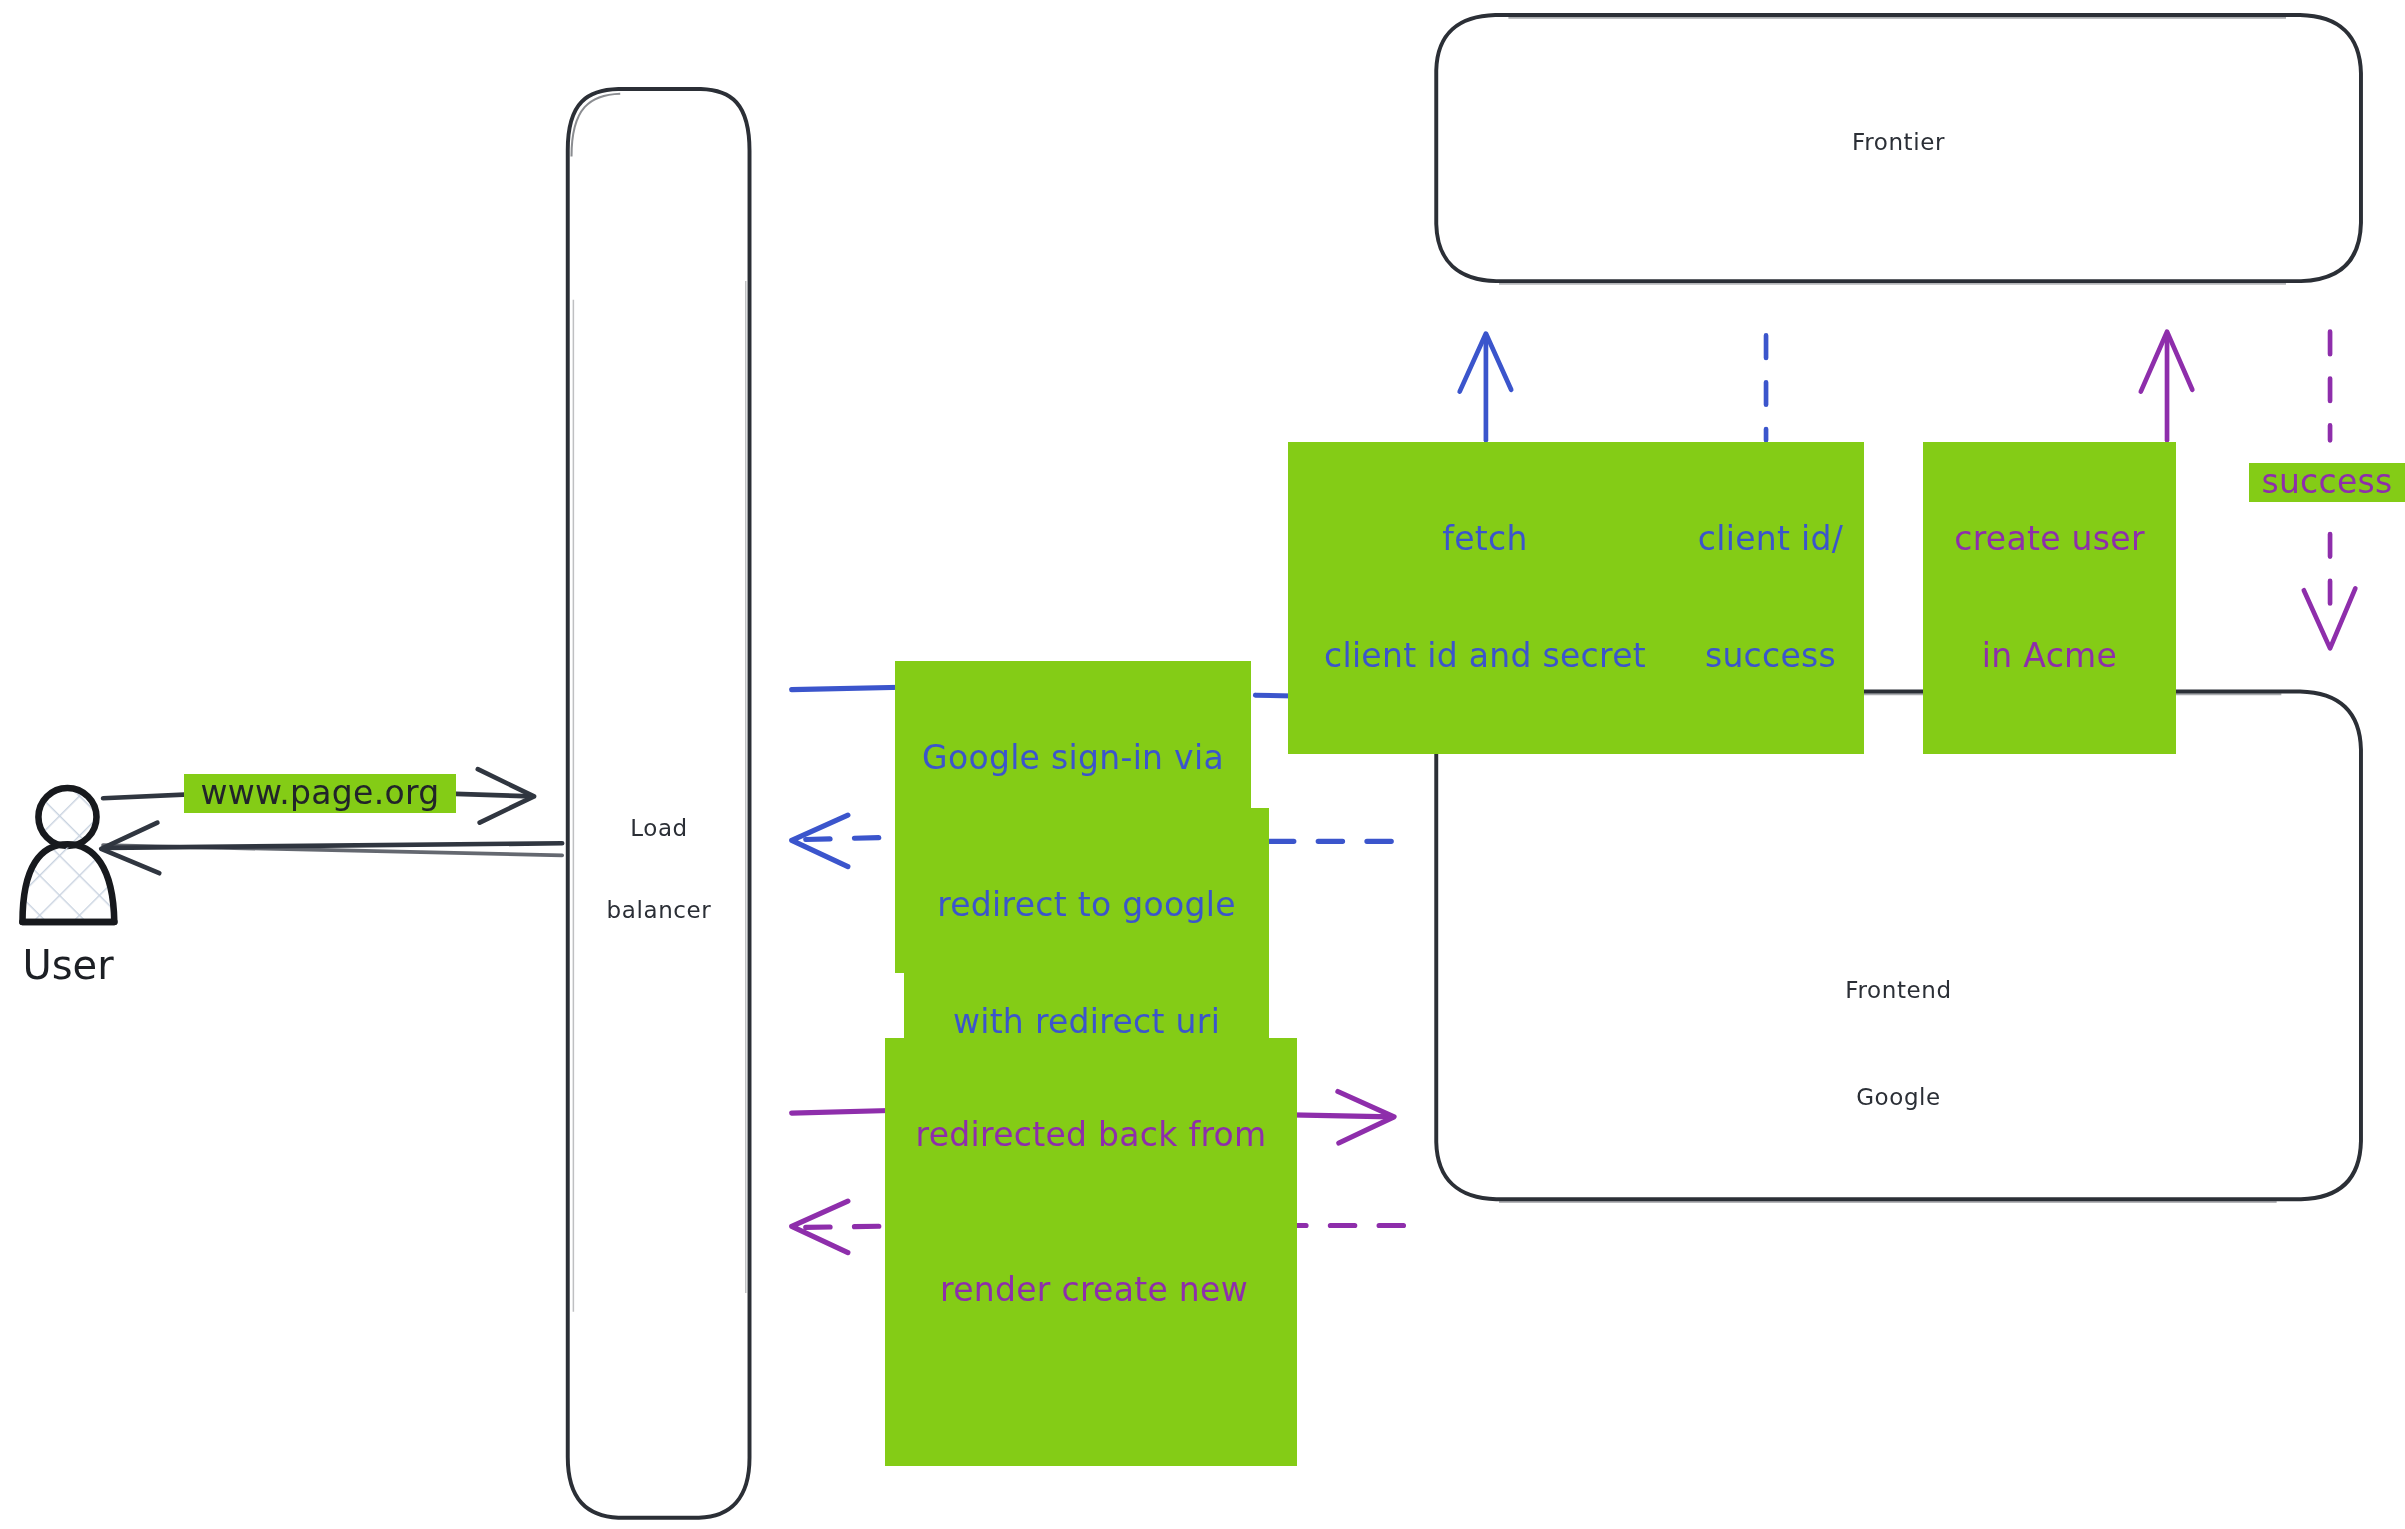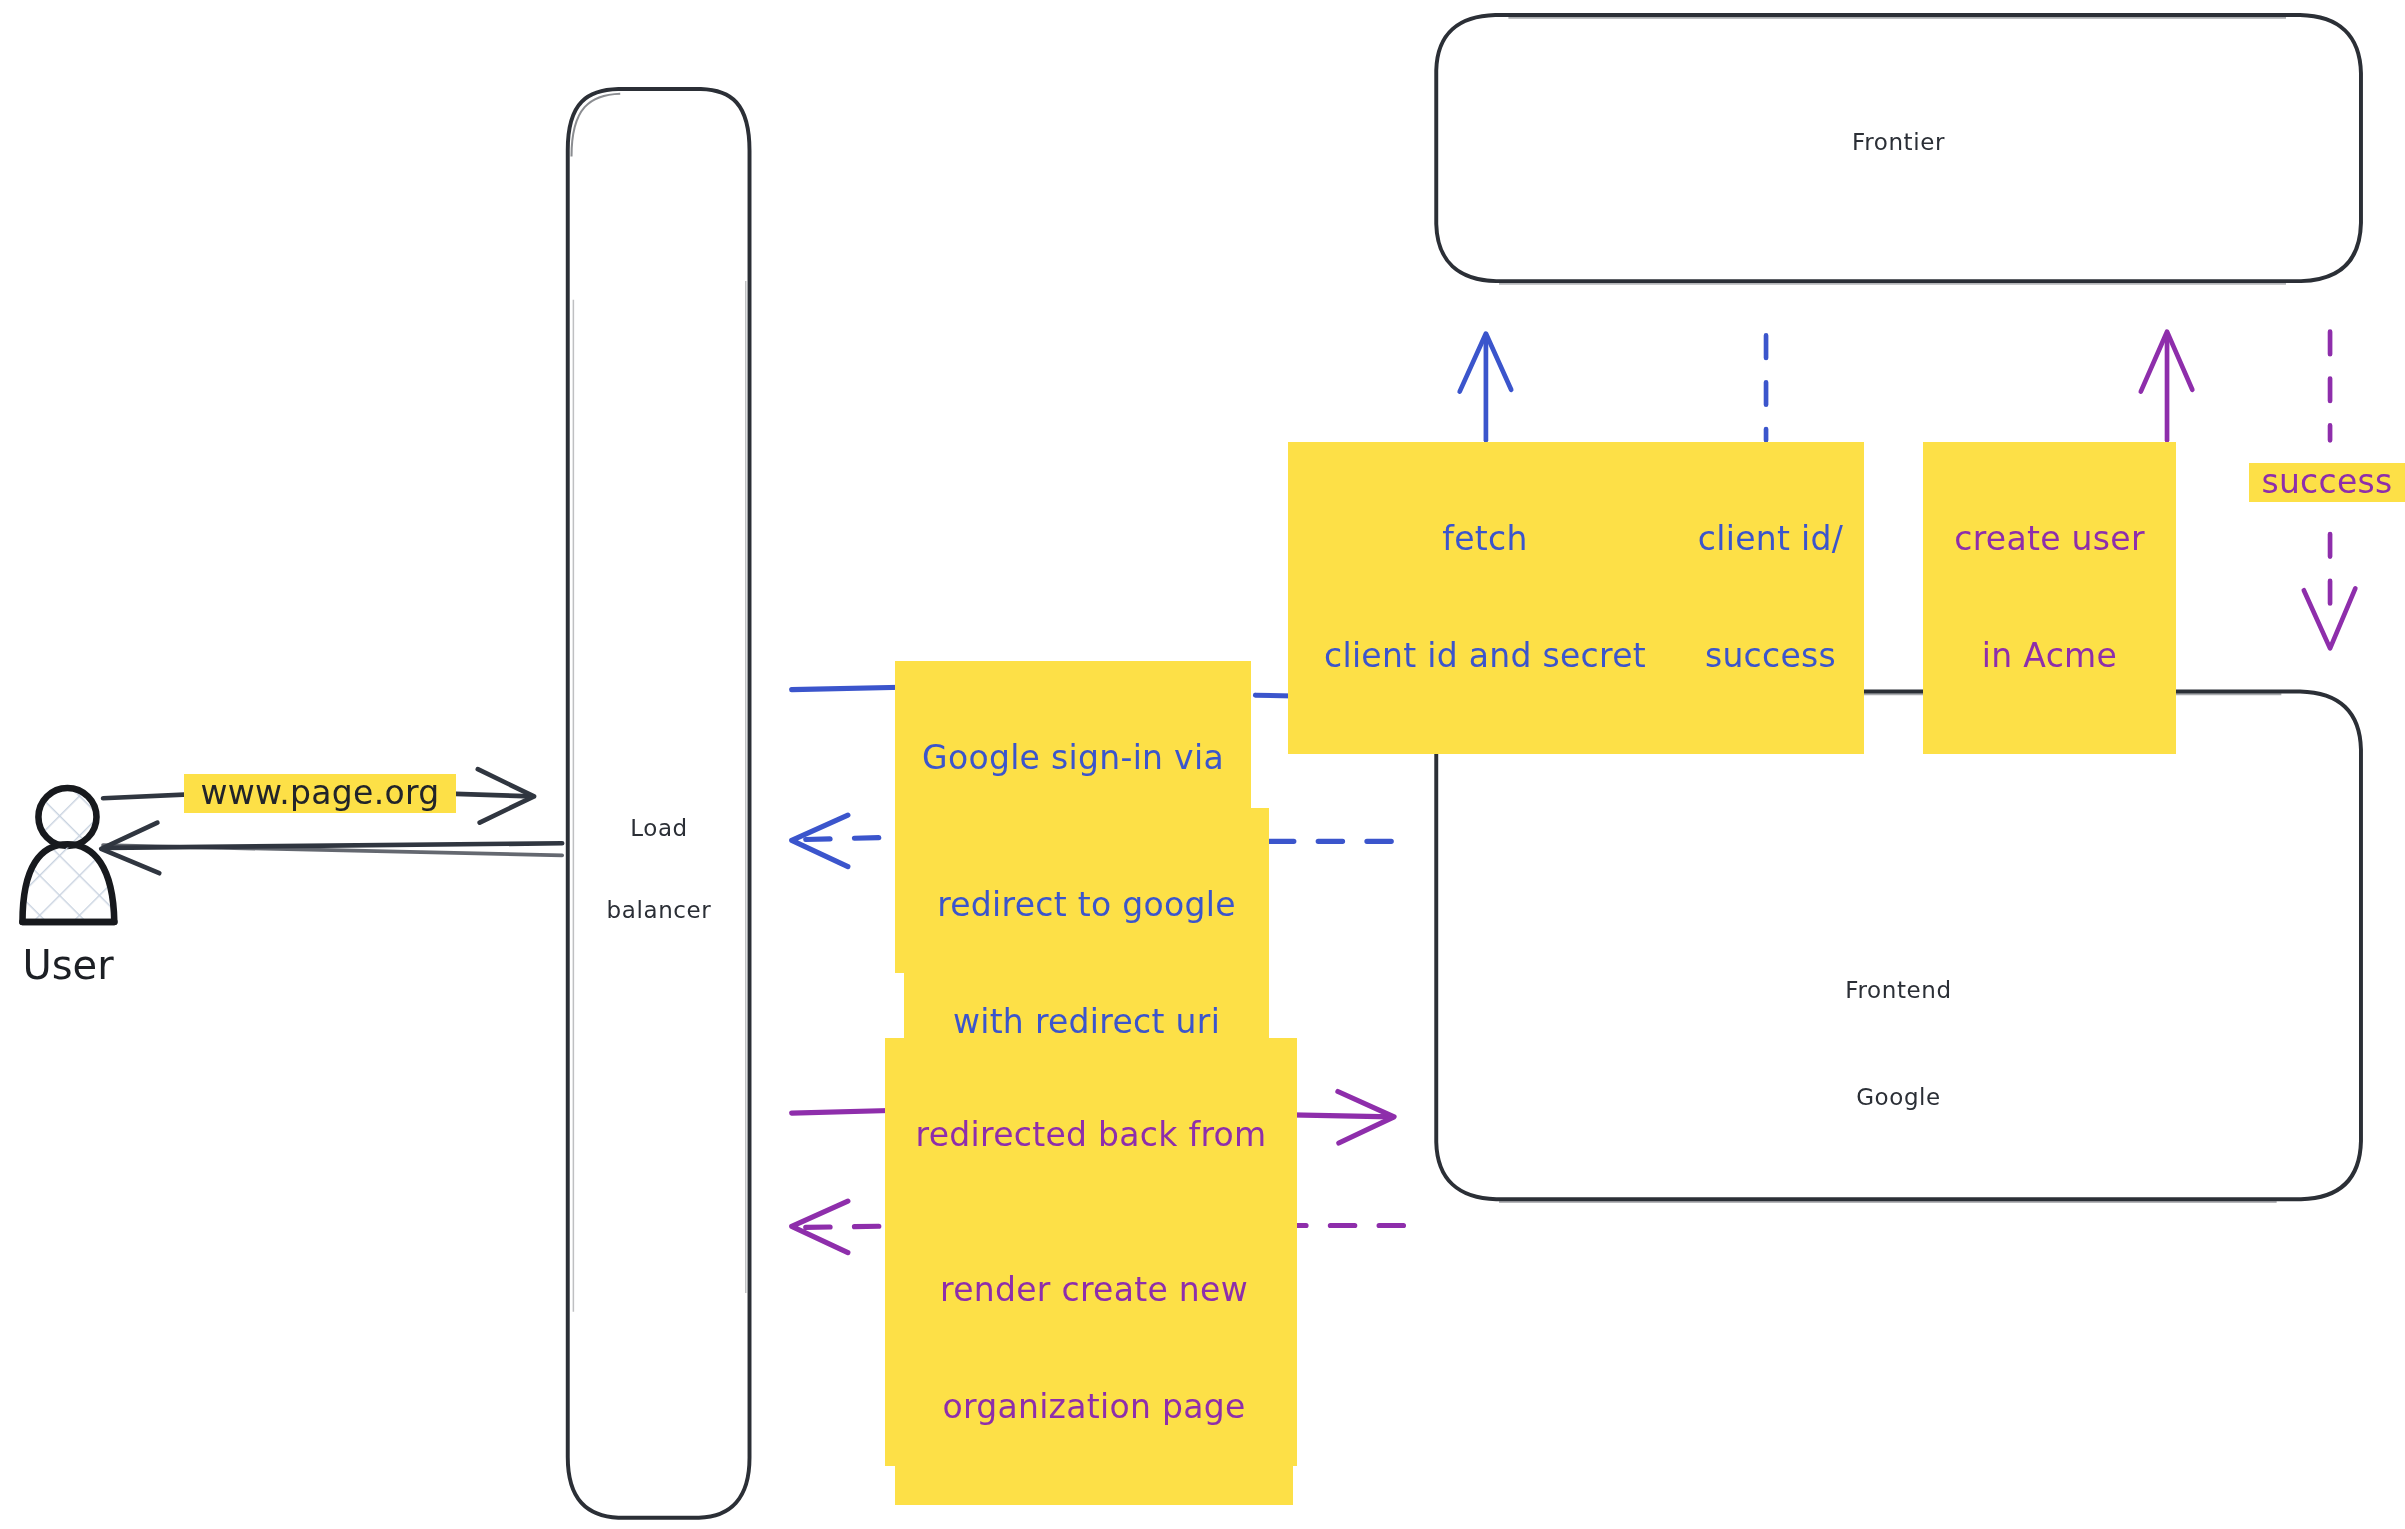--- a/index.html
+++ b/index.html
@@ -45,21 +45,21 @@
   .edge-label {
     font-size: 33px;
     font-family: "DejaVu Sans", sans-serif;
     letter-spacing: 0.3px;
   }
   .edge-label.dark  { color: #21242a; }
   .edge-label.blue  { color: #3b55cc; }
   .edge-label.purple{ color: #8e2eab; }
   .lbl span { display: block; }
   .lbl.bgwhite {
-    background: #fde047;
+    background: #84cc16;
   }
 </style>
 </head>
 <body>
 
 <div id="canvas">
 
   <svg id="sketch" viewBox="0 0 2567 1633" xmlns="http://www.w3.org/2000/svg">
 
     <defs>
@@ -185,21 +185,20 @@
   </div>
 
   <div class="lbl edge-label purple bgwhite" style="left:885px; top:1038px; width:412px;">
     <span>redirected back from</span>
     <span>google with access</span>
     <span>token</span>
   </div>
 
   <div class="lbl edge-label purple bgwhite" style="left:895px; top:1193px; width:398px;">
     <span>render create new</span>
-    <span>organization page</span>
   </div>
 
   <div class="lbl edge-label blue bgwhite" style="left:1288px; top:442px; width:394px;">
     <span>fetch</span>
     <span>client id and secret</span>
   </div>
 
   <div class="lbl edge-label blue bgwhite" style="left:1677px; top:442px; width:187px;">
     <span>client id/</span>
     <span>success</span>

